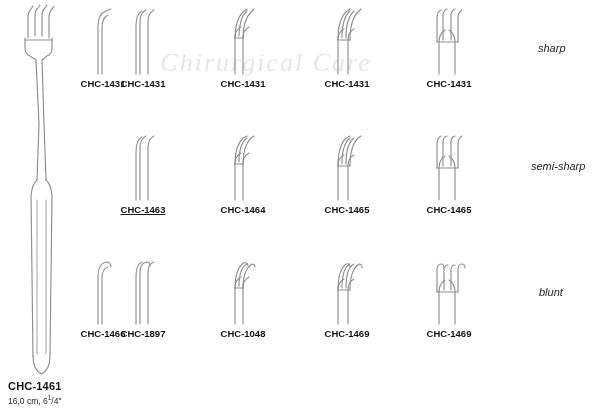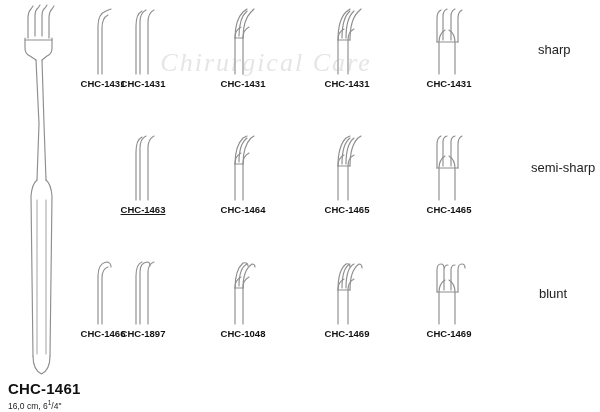--- a/index.html
+++ b/index.html
@@ -48,21 +48,21 @@
     display: block;
   }
   .main-caption {
     position: absolute;
     left: 8px;
     top: 380px;
     width: 110px;
     text-align: left;
   }
   .main-code {
-    font-size: 15px;
+    font-size: 11px;
     font-weight: bold;
     color: #111;
     letter-spacing: 0.2px;
   }
   .main-size {
     font-size: 8.5px;
     color: #222;
     margin-top: 2px;
   }
   .main-size sup {
@@ -80,23 +80,24 @@
   }
   .cell .code {
     font-size: 9.5px;
     font-weight: bold;
     color: #111;
     margin-top: 4px;
     white-space: nowrap;
   }
   .row-label {
     position: absolute;
-    font-size: 13px;
+    font-size: 11px;
     color: #222;
     white-space: nowrap;
+    font-style: italic;
   }
   svg { overflow: visible; }
   .ln {
     fill: none;
     stroke: #8e8e8e;
     stroke-width: 1.15;
     stroke-linecap: round;
     stroke-linejoin: round;
   }
   .ln2 {

